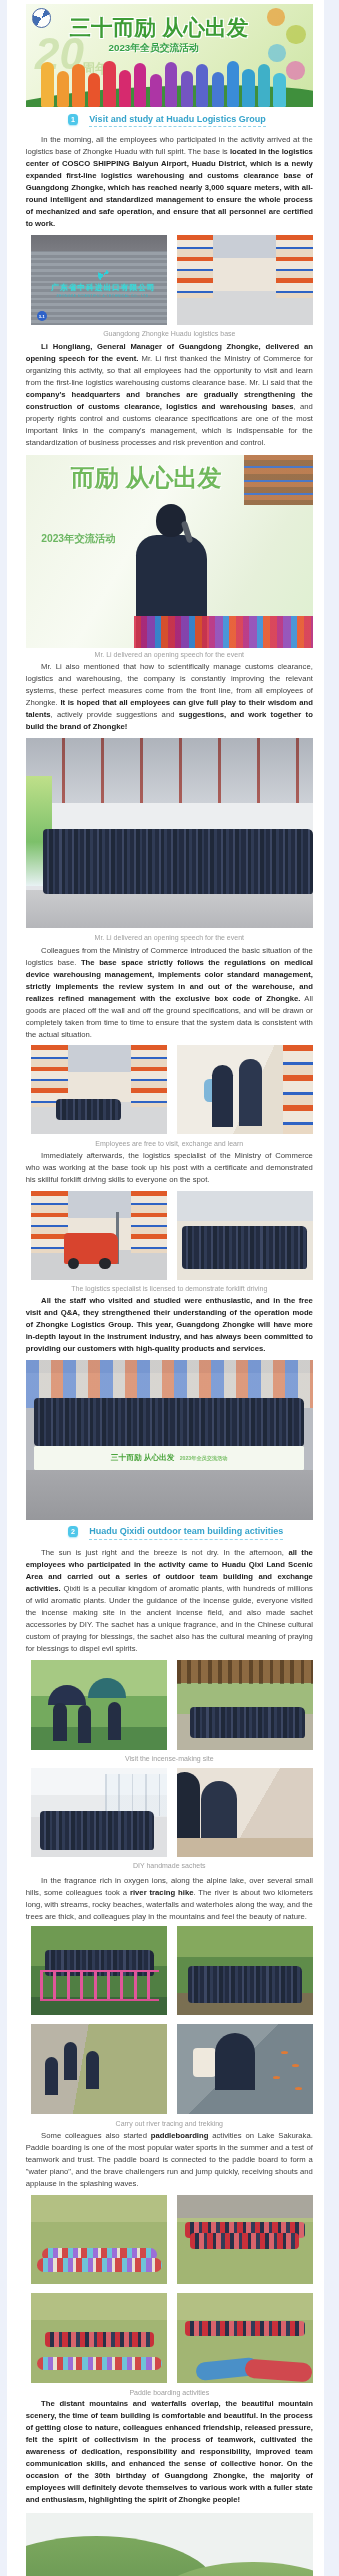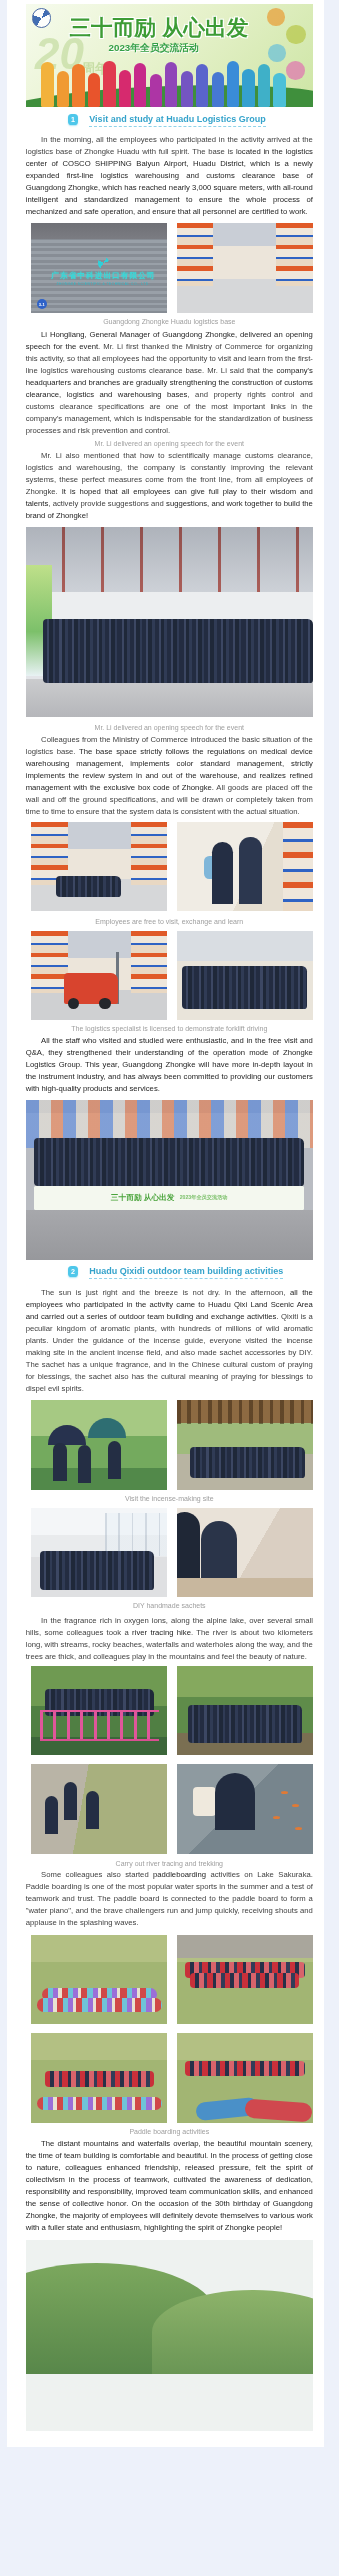--- a/index.html
+++ b/index.html
@@ -2,21 +2,21 @@
 <html style="font-size:8.2px"><head>
 <meta charset="utf-8">
 <style>
   html,body{margin:0;padding:0;}
   body{font-family:"Liberation Sans", sans-serif;background:#edf1fa;}
   .page{width:340px;height:3067px;display:flex;flex-direction:column;background:#edf1fa;overflow:hidden;}
   .card{width:317px;margin-left:7.2px;background:#ffffff;padding:2.1px 11.3px 15.5px 18.5px;box-sizing:border-box;}
 
   
   .para{font-size:7.7px;line-height:12px;color:#3f3f3f;text-align:justify;text-indent:2em;margin:0;}
-  .bseg{font-weight:normal;color:#1d1d1d;}
+  .bseg{font-weight:bold;color:#1d1d1d;}
   .caption{font-size:7px;line-height:9.3px;height:9.3px;color:#9e9e9e;text-align:center;}
 
   
   .sec-h{display:flex;align-items:flex-start;margin-left:42px;height:14px;}
   .badge{width:10.8px;height:11.3px;border-radius:3.6px;background:#4ec7ea;color:#fff;font-weight:bold;
          font-size:7.2px;display:flex;align-items:center;justify-content:center;flex:none;
          box-shadow:0 1px 1.5px rgba(78,199,234,.45);}
   .sec-title{margin-left:10.8px;font-size:9px;font-weight:bold;color:#35a3cb;
              border-bottom:1px dashed #8fd3ea;padding-bottom:2.6px;white-space:nowrap;}
 
@@ -223,20 +223,29 @@
       </div>
       <div class="photo p-racks">
         <div class="decor rack rl"></div>
         <div class="decor rack rr"></div>
       </div>
     </div>
     <div class="caption" style="margin-top:4.1px;">Guangdong Zhongke Huadu logistics base</div>
 
     <p class="para" style="margin-top:2.6px;"><span class="bseg">Li Hongliang, General Manager of Guangdong Zhongke, delivered an opening speech for the event.</span><span> Mr. Li first thanked the Ministry of Commerce for organizing this activity, so that all employees had the opportunity to visit and learn from the first-line logistics warehousing customs clearance base. Mr. Li said that the </span><span class="bseg">company's headquarters and branches are gradually strengthening the construction of customs clearance, logistics and warehousing bases</span><span>, and property rights control and customs clearance specifications are one of the most important links in the company's management, which is indispensable for the standardization of business processes and risk prevention and control.</span></p>
 
+    <div class="photo big ph-speech" style="margin-top:5.7px;height:193px;">
+      <div class="decor bk-text">而励 从心出发</div>
+      <div class="decor bk-sub">2023年交流活动</div>
+      <div class="decor rack-corner"></div>
+      <div class="decor spk-body"></div>
+      <div class="decor spk-head"></div>
+      <div class="decor spk-mic"></div>
+      <div class="decor sil-strip"></div>
+    </div>
     <div class="caption" style="margin-top:2.1px;">Mr. Li delivered an opening speech for the event</div>
 
     <p class="para" style="margin-top:1.5px;"><span>Mr. Li also mentioned that how to scientifically manage customs clearance, logistics and warehousing, the company is constantly improving the relevant systems, these perfect measures come from the front line, from all employees of Zhongke. </span><span class="bseg">It is hoped that all employees can give full play to their wisdom and talents</span><span>, actively provide suggestions and </span><span class="bseg">suggestions, and work together to build the brand of Zhongke!</span></p>
 
     <div class="photo big ph-crowd" style="margin-top:5.2px;height:190px;">
       <div class="decor ceil"></div>
       <div class="decor wallband"></div>
       <div class="decor greenwall"></div>
       <div class="decor floorband"></div>
       <div class="decor crowdtex crowd-main"></div>
@@ -253,20 +262,21 @@
       </div>
       <div class="photo p-learn">
         <div class="decor rack-thin"></div>
         <div class="decor backpack"></div>
         <div class="decor girl1"></div>
         <div class="decor girl2"></div>
       </div>
     </div>
     <div class="caption" style="margin-top:5.2px;">Employees are free to visit, exchange and learn</div>
 
+    <p class="para" style="margin-top:1.5px;"><span>Immediately afterwards, the logistics specialist of the Ministry of Commerce who was working at the base took up his post with a certificate and demonstrated his skillful forklift driving skills to everyone on the spot.</span></p>
 
     <div class="prow" style="margin-top:4.6px;">
       <div class="photo p-forklift">
         <div class="decor rack rl"></div>
         <div class="decor rack rr"></div>
         <div class="decor fk-mast"></div>
         <div class="decor fk-body"></div>
         <div class="decor fk-wheel fk-w1"></div>
         <div class="decor fk-wheel fk-w2"></div>
       </div>

